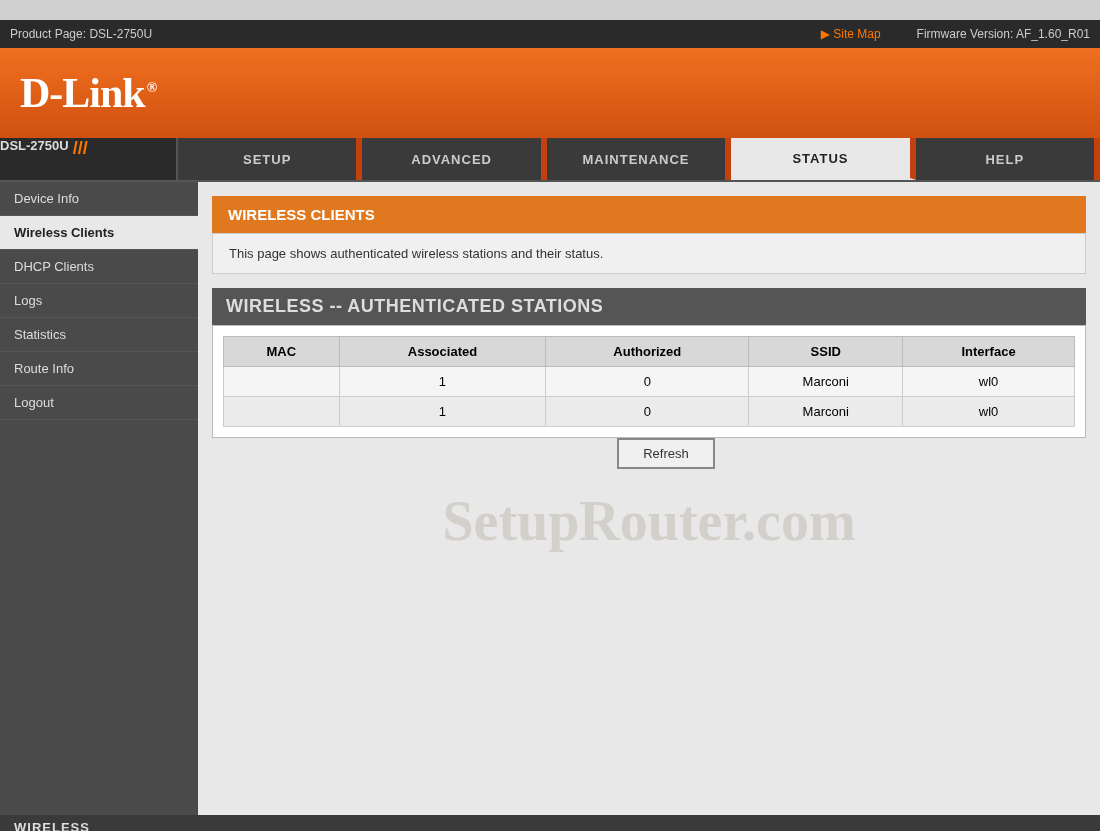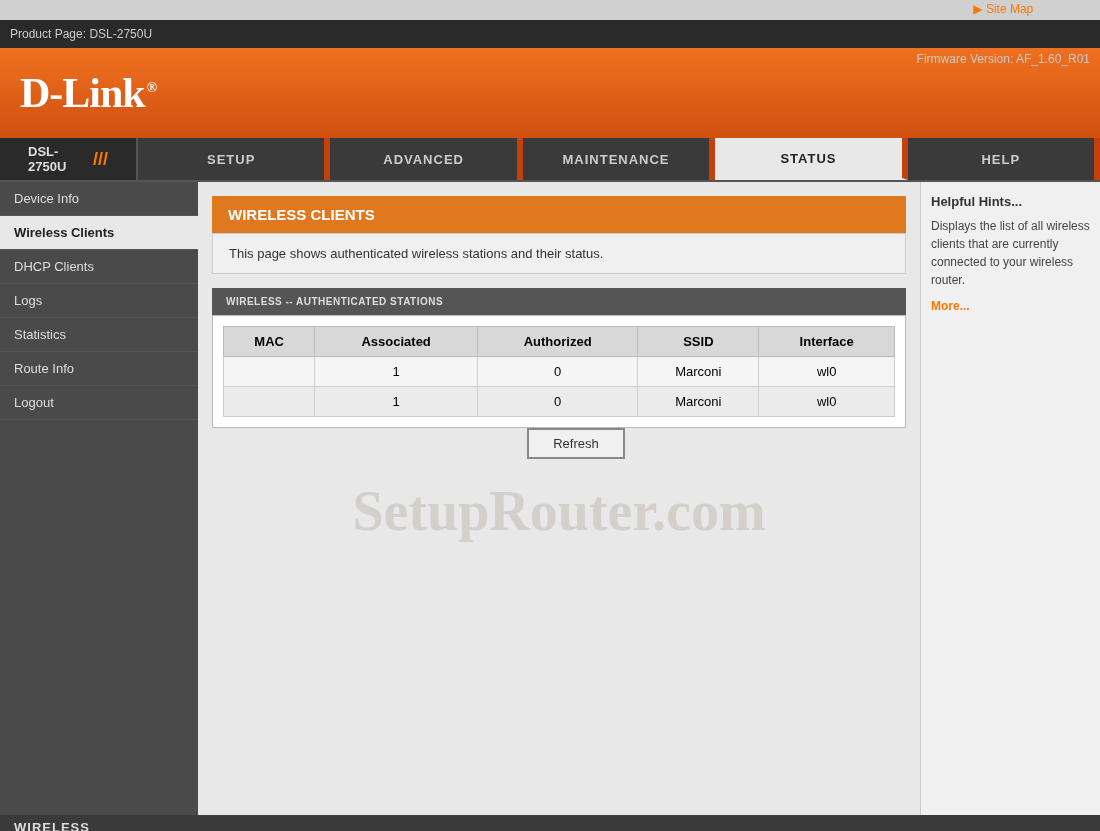--- a/index.html
+++ b/index.html
@@ -10,21 +10,21 @@
       background: #2a2a2a;
       color: #ccc;
       font-size: 12px;
       padding: 4px 10px;
       display: flex;
       justify-content: space-between;
       align-items: center;
       height: 28px;
       margin-top: 20px;
     }
-    .top-bar .right-links { display: flex; gap: 36px; align-items: center; flex-direction: column; }
+    .top-bar .right-links { display: flex; gap: 36px; align-items: center; }
     .top-bar .site-map { color: #f70; text-decoration: none; }
     .top-bar .site-map::before { content: "▶ "; color: #f70; }
 
     
     .header {
       background: linear-gradient(to bottom, #f07020, #d05010);
       height: 90px;
       display: flex;
       align-items: center;
       padding: 0 20px;
@@ -41,24 +41,23 @@
     
     .nav-tabs {
       background: #3a3a3a;
       display: flex;
       height: 44px;
       border-bottom: 2px solid #555;
     }
     .nav-tab-device {
       background: #2a2a2a;
       color: #ddd;
-      width: 138px;
-      display: flex;
-      align-items: center;
-      padding: 0 28px;
+      width: 178px;
+      display: flex;
+      padding: 0 0;
       font-size: 13px;
       font-weight: bold;
       border-right: 2px solid #555;
     }
     .nav-tab-device .slashes { color: #f70; margin-left: 4px; font-size: 18px; }
     .nav-tab {
       flex: 1;
       display: flex;
       align-items: center;
       justify-content: center;
@@ -138,21 +137,21 @@
       font-size: 13px;
     }
 
     
     .table-section {
       margin: 14px 14px 0 14px;
     }
     .table-header {
       background: #555;
       color: #ddd;
-      font-size: 10px;
+      font-size: 18px;
       font-weight: bold;
       padding: 8px 14px;
       letter-spacing: 0.5px;
     }
     .table-wrapper {
       background: white;
       border: 1px solid #bbb;
       padding: 10px;
     }
     table {
@@ -321,23 +320,18 @@
       </div>
     </div>
 
     <div class="button-area">
       <button class="refresh-btn">Refresh</button>
     </div>
 
     <div class="watermark">SetupRouter.com</div>
   </div>
 
-  <div class="help-panel">
-    <div class="help-title">Helpful Hints...</div>
-    <div class="help-text">Displays the list of all wireless clients that are currently connected to your wireless router.</div>
-    <a class="more-link">More...</a>
-  </div>
 
 </div>
 
 <div class="bottom-bar">
   <span>WIRELESS</span>
 </div>
 
 </body></html>

